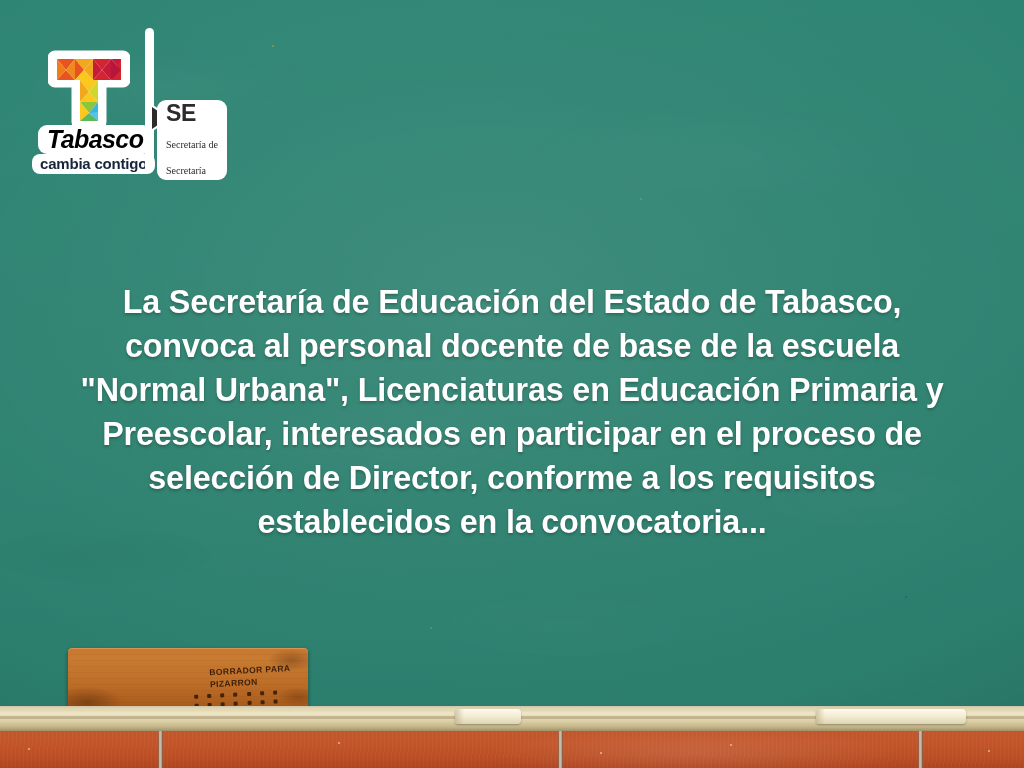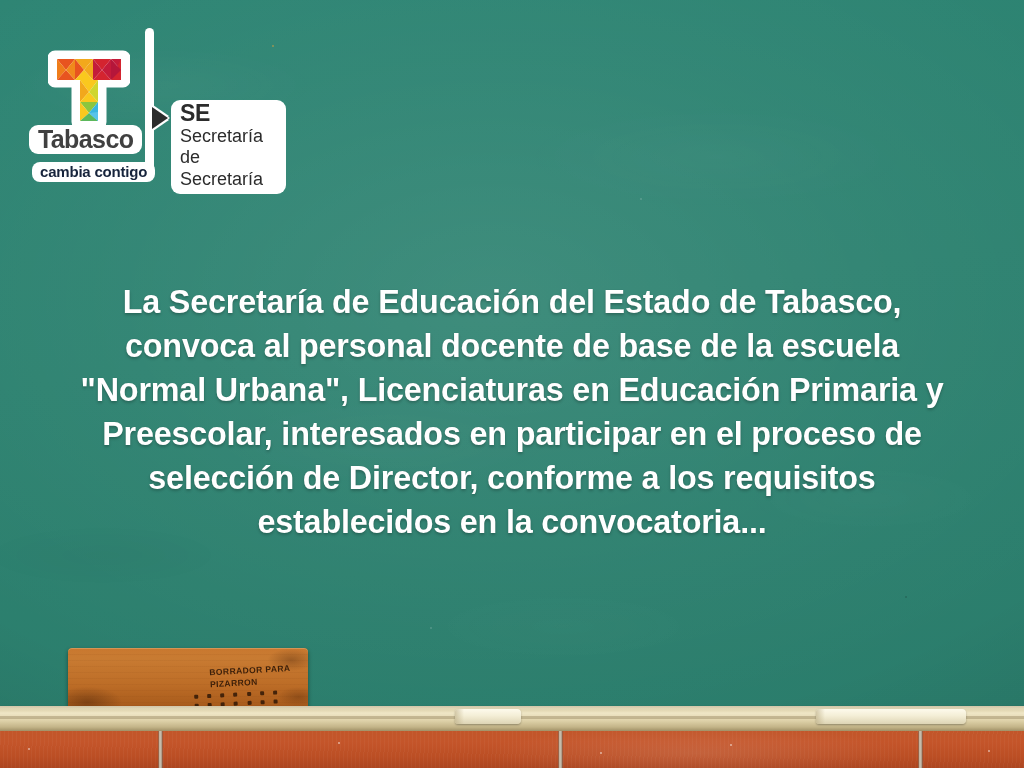--- a/index.html
+++ b/index.html
@@ -70,36 +70,37 @@
     left: 22px;
     top: 28px;
     width: 82px;
     height: 80px;
   }
   .tmark svg { display: block; }
 
   
   .tab-word {
     position: absolute;
-    left: 3px;
+    left: 12px;
     top: 103px;
     background: #ffffff;
     border-radius: 9px;
     padding: 1px 9px 2px 9px;
-    color: #404040;
+    color: #000000;
     font-size: 25px;
     font-weight: bold;
     letter-spacing: -.6px;
     line-height: 1.05;
     font-family: "Liberation Sans", sans-serif;
+    font-style: italic;
   }
   .tab-sub {
     position: absolute;
     left: 6px;
-    top: 140px;
+    top: 132px;
     background: #ffffff;
     border-radius: 8px;
     padding: 1px 8px 2px 8px;
     color: #17243c;
     font-size: 15px;
     font-weight: bold;
     letter-spacing: -.2px;
     line-height: 1.15;
     font-family: "Liberation Sans", sans-serif;
   }
@@ -120,41 +121,42 @@
     left: 126px;
     top: 85px;
     width: 0; height: 0;
     border-left: 16px solid #2c2c2c;
     border-top: 11px solid transparent;
     border-bottom: 11px solid transparent;
     filter: drop-shadow(2px 0 0 #ffffff) drop-shadow(-1px 2px 0 #ffffff) drop-shadow(-1px -2px 0 #ffffff);
   }
   .se-badge {
     position: absolute;
-    left: 145px;
+    left: 131px;
     top: 78px;
     background: #ffffff;
     border-radius: 9px;
     padding: 2px 9px 4px 9px;
     color: #2c2c2c;
     font-family: "Liberation Sans", sans-serif;
   }
   .se-badge .se-big {
     font-size: 23px;
     font-weight: bold;
     letter-spacing: -.4px;
     line-height: 1.0;
     display: block;
   }
   .se-badge .se-small {
-    font-size: 18px;
+    font-size: 10px;
     font-weight: normal;
     line-height: 1.16;
     display: block;
-    margin-top: 1px;
+    margin-top: 14px;
+    font-family: Liberation Serif, serif;
   }
 
   
   .headline {
     position: absolute;
     left: 28px;
     top: 280px;
     width: 968px;
     text-align: center;
     color: #ffffff;

